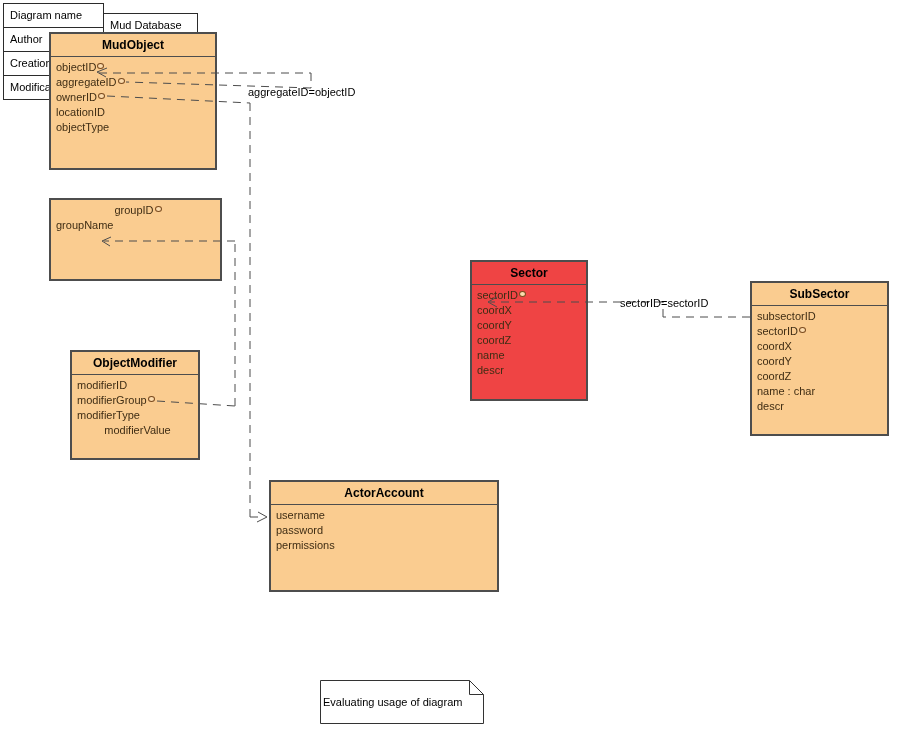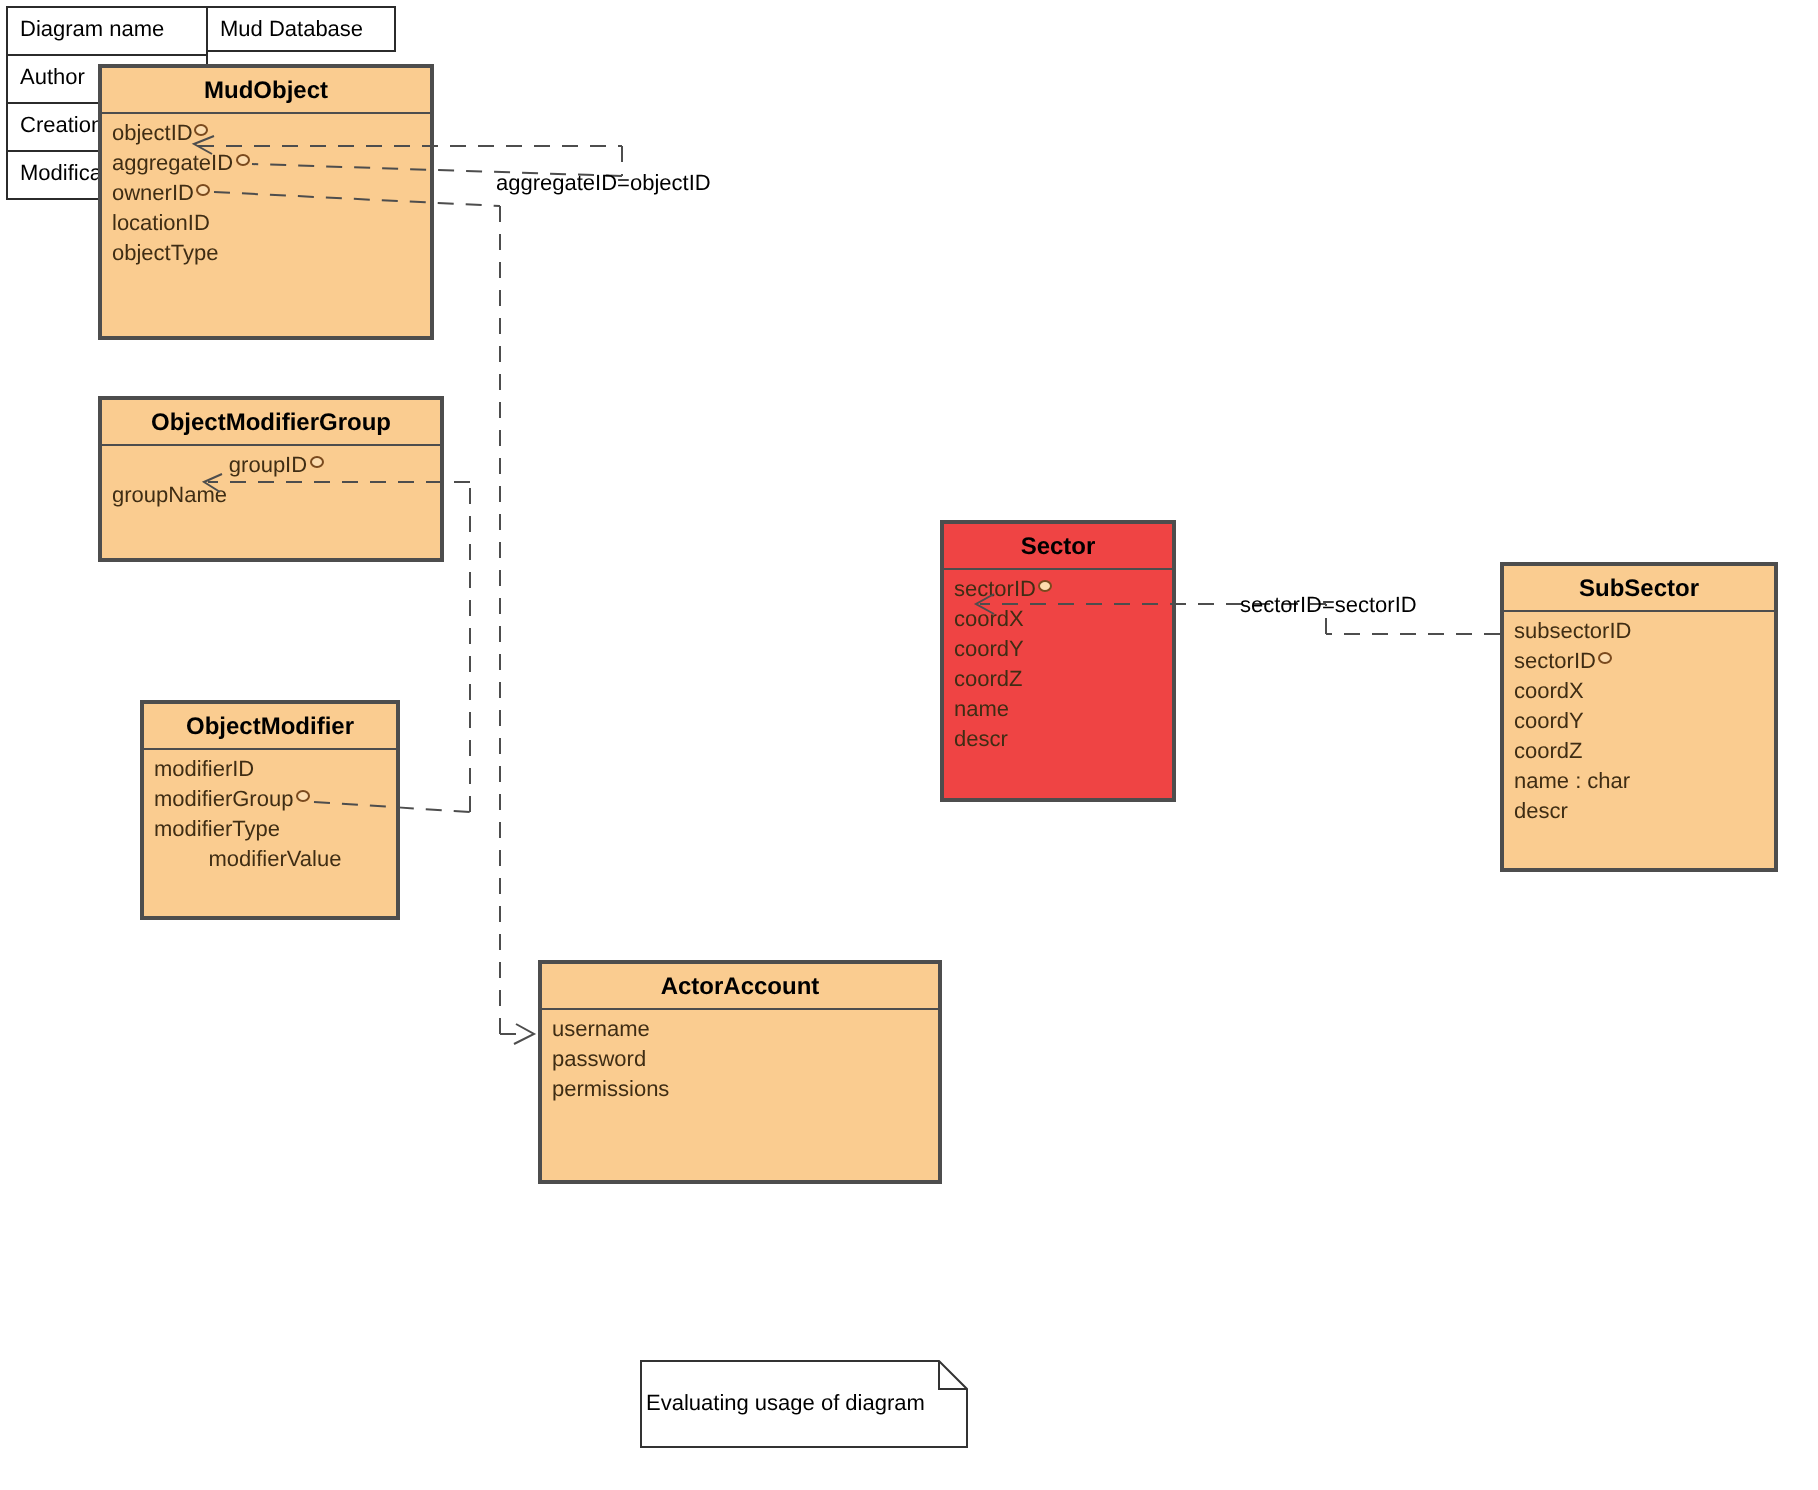--- a/index.html
+++ b/index.html
@@ -39,53 +39,52 @@
   .note-text{
     position:absolute;left:3px;top:16px;font-size:11px;color:#000;white-space:nowrap;
   }
 </style>
 </head>
 <body>
 
 <div id="canvas">
 
   <div class="cell" style="left:3px;top:3px;width:101px;height:25px">Diagram name</div>
-  <div class="cell" style="left:103px;top:3px;width:95px;height:23px">Mud Database</div>
+  <div class="cell" style="left:103px;top:13px;width:95px;height:23px">Mud Database</div>
   <div class="cell" style="left:3px;top:27px;width:101px;height:25px">Author</div>
   <div class="cell" style="left:3px;top:51px;width:101px;height:25px">Creation</div>
   <div class="cell" style="left:3px;top:75px;width:101px;height:25px">Modifica</div>
 
   <div id="entities">
       <div class="entity" style="left: 49px; top: 32px; width: 168px; height: 138px; background: rgb(250, 204, 144); border-color: rgb(77, 77, 77);">
         <div class="entity-header" style="border-bottom-color: rgb(77, 77, 77);">MudObject</div>
         <div class="entity-fields">
           <div class="field-row" style="color: rgb(63, 45, 20);"><span>objectID</span><span class="anchor"></span></div>
           <div class="field-row" style="color: rgb(63, 45, 20);"><span>aggregateID</span><span class="anchor"></span></div>
           <div class="field-row" style="color: rgb(63, 45, 20);"><span>ownerID</span><span class="anchor"></span></div>
           <div class="field-row" style="color: rgb(63, 45, 20);"><span>locationID</span></div>
           <div class="field-row" style="color: rgb(63, 45, 20);"><span>objectType</span></div>
         </div>
       </div>
       <div class="entity" style="left: 49px; top: 198px; width: 173px; height: 83px; background: rgb(250, 204, 144); border-color: rgb(77, 77, 77);">
-        <div class="entity-header" style="border-bottom-color: rgb(77, 77, 77);">ObjectModifierGroup</div>
         <div class="entity-fields">
           <div class="field-row" style="color: rgb(63, 45, 20); text-align: center;"><span>groupID</span><span class="anchor"></span></div>
           <div class="field-row" style="color: rgb(63, 45, 20);"><span>groupName</span></div>
         </div>
       </div>
       <div class="entity" style="left: 70px; top: 350px; width: 130px; height: 110px; background: rgb(250, 204, 144); border-color: rgb(77, 77, 77);">
         <div class="entity-header" style="border-bottom-color: rgb(77, 77, 77);">ObjectModifier</div>
         <div class="entity-fields">
           <div class="field-row" style="color: rgb(63, 45, 20);"><span>modifierID</span></div>
           <div class="field-row" style="color: rgb(63, 45, 20);"><span>modifierGroup</span><span class="anchor"></span></div>
           <div class="field-row" style="color: rgb(63, 45, 20);"><span>modifierType</span></div>
           <div class="field-row" style="color: rgb(63, 45, 20); text-align: center;"><span>modifierValue</span></div>
         </div>
       </div>
-      <div class="entity" style="left: 269px; top: 480px; width: 202px; height: 112px; background: rgb(250, 204, 144); border-color: rgb(77, 77, 77);">
+      <div class="entity" style="left: 269px; top: 480px; width: 230px; height: 112px; background: rgb(250, 204, 144); border-color: rgb(77, 77, 77);">
         <div class="entity-header" style="border-bottom-color: rgb(77, 77, 77);">ActorAccount</div>
         <div class="entity-fields">
           <div class="field-row" style="color: rgb(63, 45, 20);"><span>username</span></div>
           <div class="field-row" style="color: rgb(63, 45, 20);"><span>password</span></div>
           <div class="field-row" style="color: rgb(63, 45, 20);"><span>permissions</span></div>
         </div>
       </div>
       <div class="entity" style="left: 470px; top: 260px; width: 118px; height: 141px; background: #ef4444; border-color: rgb(77, 77, 77);">
         <div class="entity-header" style="border-bottom-color: rgb(77, 77, 77);">Sector</div>
         <div class="entity-fields">

